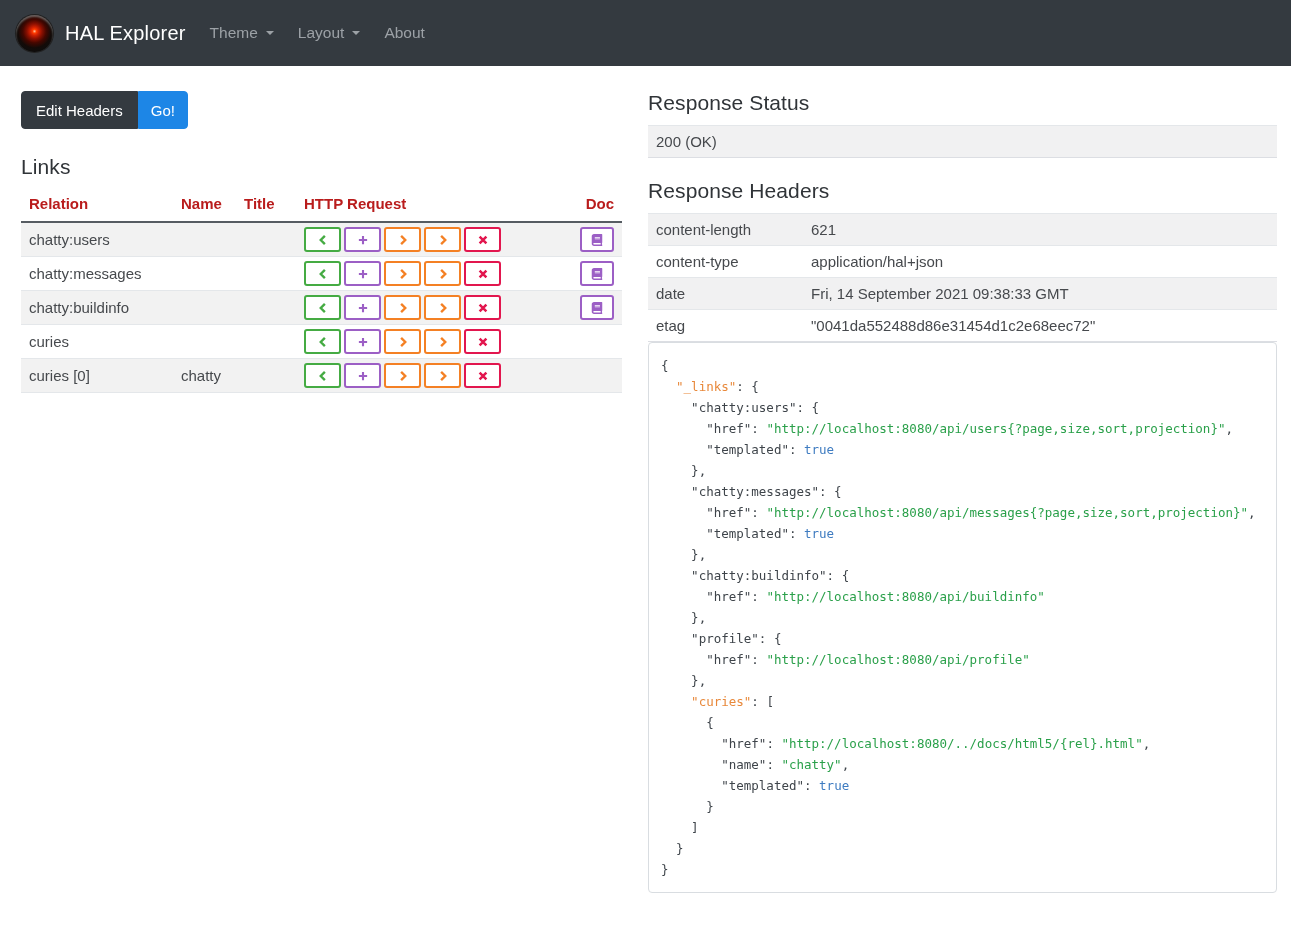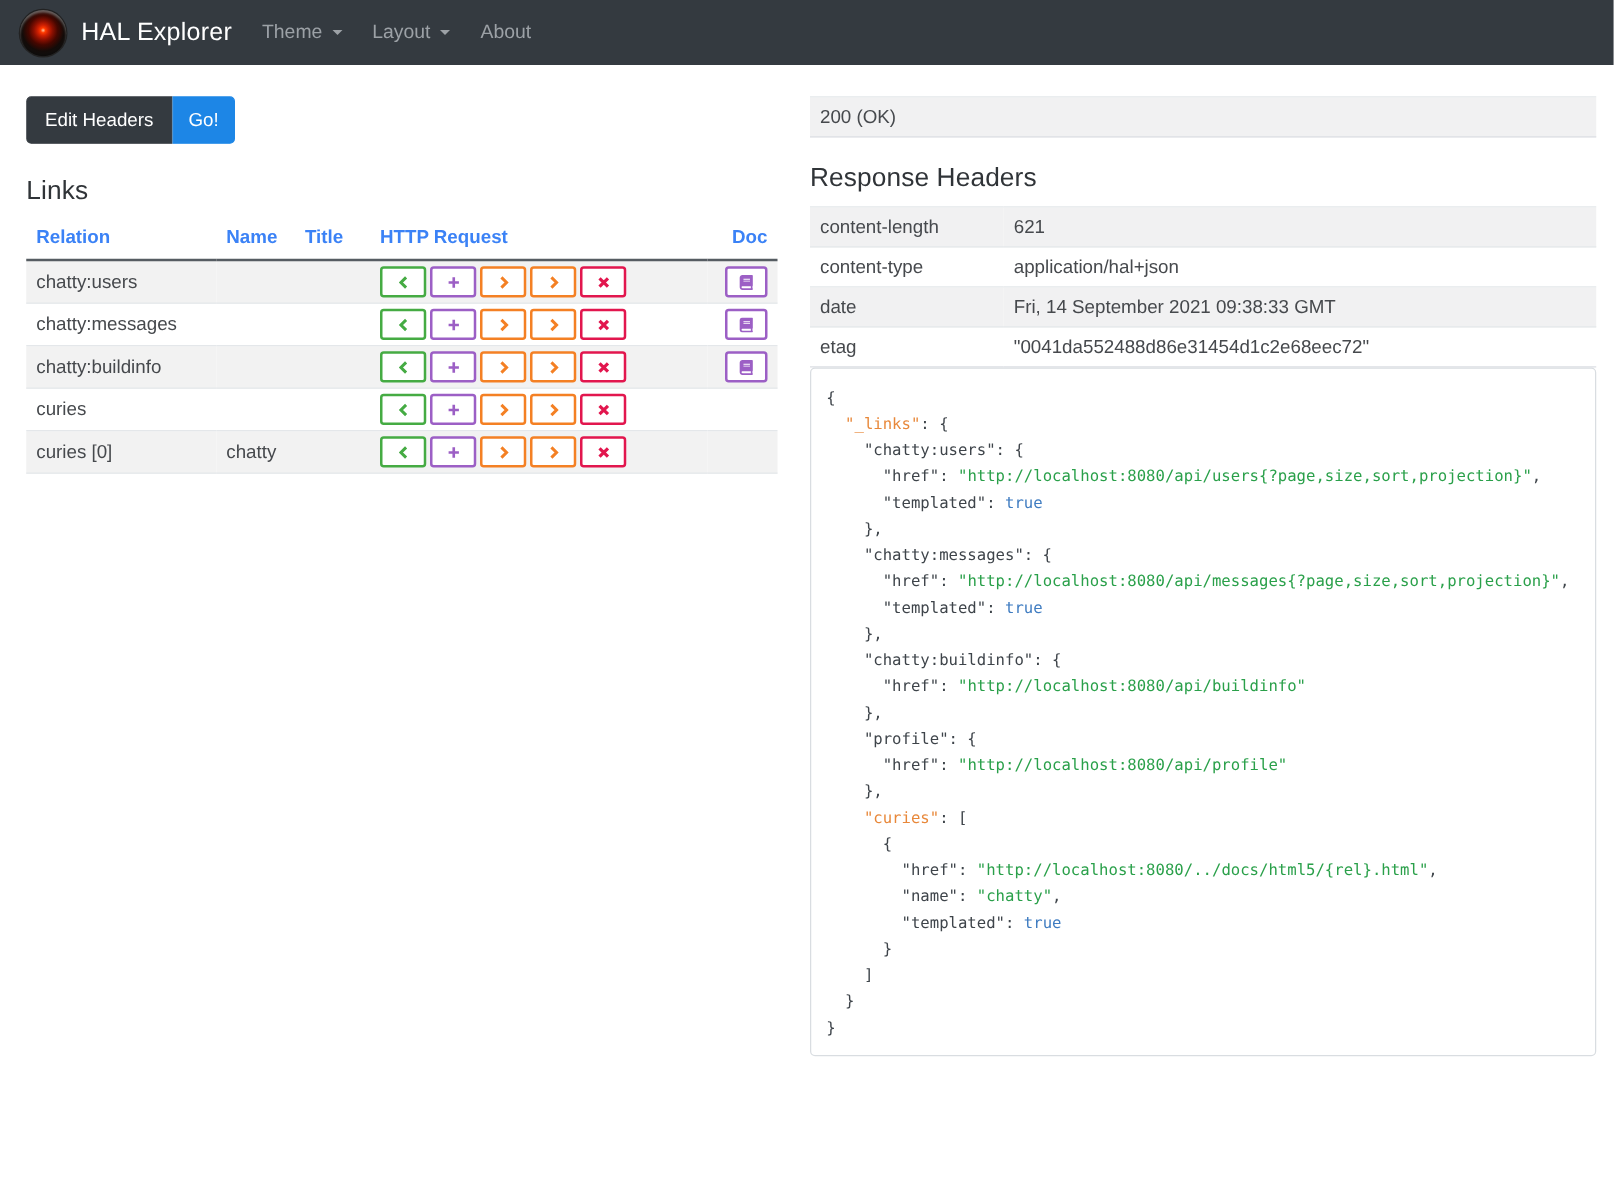--- a/index.html
+++ b/index.html
@@ -5,21 +5,21 @@
   * { box-sizing: border-box; }
   html,body { margin:0; padding:0; background:#fff; }
   body {
     font-family: "Liberation Sans", sans-serif;
     color:#46494d;
     width:1291px;
   }
 
   
   .navbar {
-    height:52px;
+    height:66px;
     background:#343a40;
     display:flex;
     align-items:center;
     padding:0 16px;
   }
   .brand-link { display:flex; align-items:center; text-decoration:none; cursor:pointer; }
   .hal-logo {
     width:37px; height:37px; border-radius:50%;
     background:
       radial-gradient(circle at 50% 44%,
@@ -70,21 +70,21 @@
   }
   .left-col .section-heading { margin-top:26px; }
   .right-col .section-heading { margin-top:0; }
   .right-col .section-heading + .data-table,
   .right-col .section-heading + .body-panel { margin-top:2px; }
   .heading-gap { margin-top:21px !important; }
 
   
   table { width:100%; border-collapse:collapse; font-size:15px; color:#46494d; }
   .links-table th {
-    text-align:left; font-weight:700; color:#3b82f6;
+    text-align:left; font-weight:700; color:#b91c1c;
     padding:6px 8px 9px 8px; border-bottom:2px solid #565c62;
     font-size:15px; white-space:nowrap;
   }
   .links-table td { padding:4px 8px; border-top:1px solid #e4e7ea; vertical-align:middle; height:33px; }
   .links-table tbody tr:first-child td { border-top:none; }
   .links-table tbody tr:nth-child(odd) { background:#f2f2f2; }
   .links-table tbody tr:last-child td { border-bottom:1px solid #e4e7ea; }
   .col-relation { width:152px; }
   .col-name { width:63px; }
   .col-title { width:60px; }
@@ -369,20 +369,21 @@
                 </span>
               </button></td>
             <td class="col-doc"></td>
           </tr>
         </tbody>
     </table>
   </section>
 
   <section class="right-col">
 
+    <h2 class="section-heading">Response Status</h2>
     <table class="data-table">
       <tbody>
         <tr>
           <td>200 (OK)</td>
         </tr>
       </tbody>
     </table>
 
     <h2 class="section-heading heading-gap">Response Headers</h2>
     <table class="data-table">

